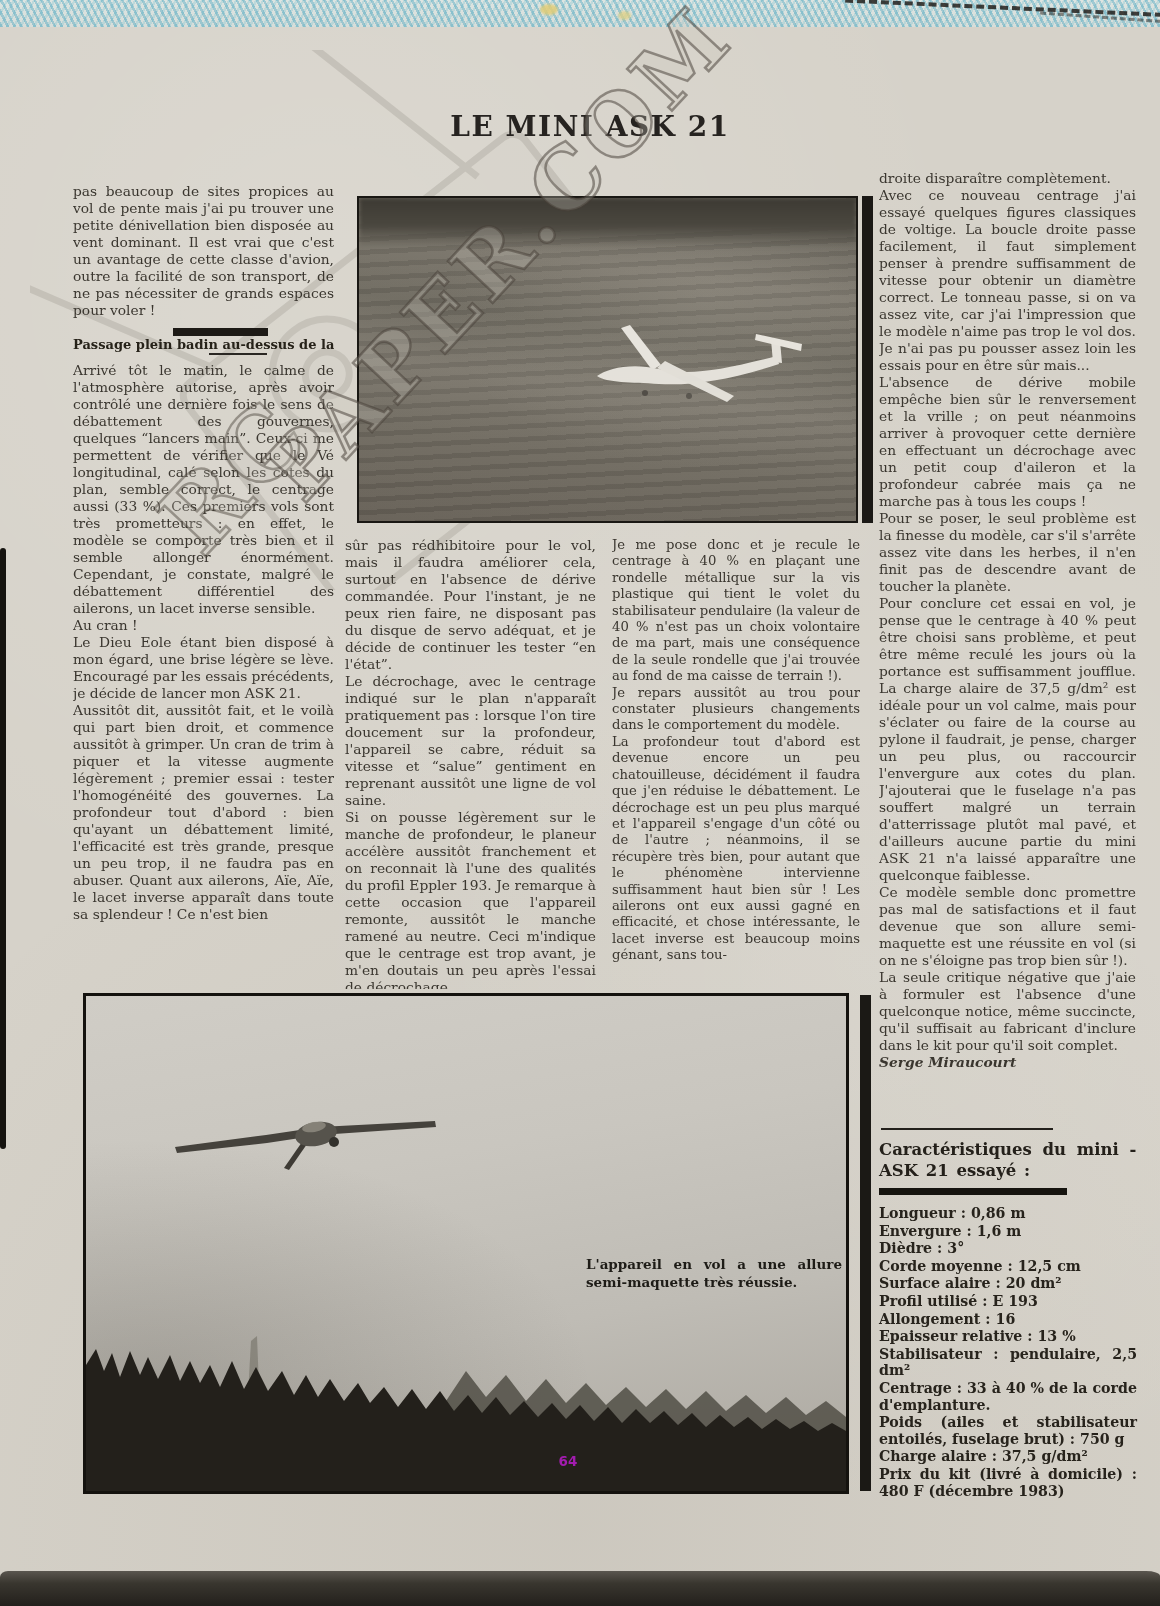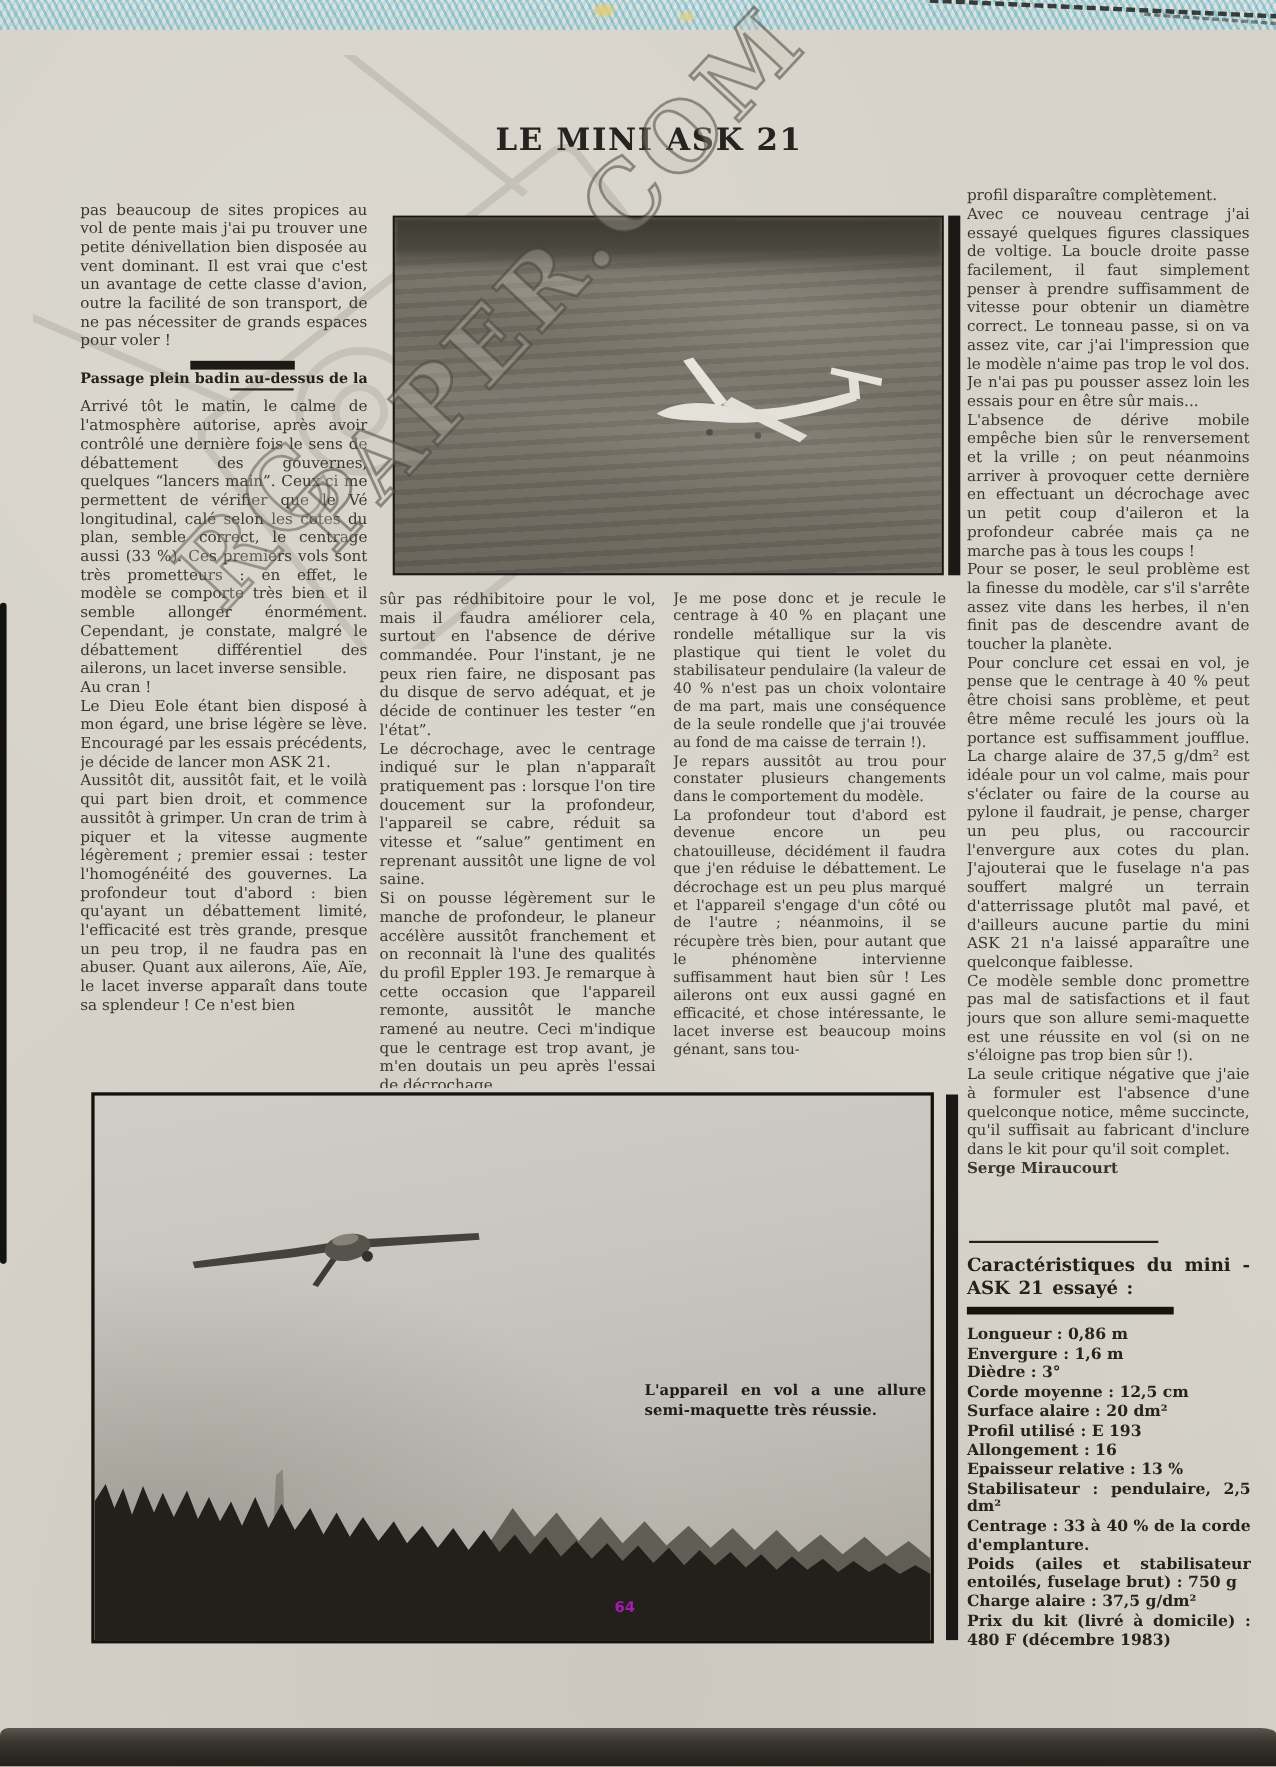--- a/index.html
+++ b/index.html
@@ -19,21 +19,21 @@
     left:300px;top:110px;width:580px;text-align:center;
     font-size:28px;font-weight:bold;letter-spacing:1.5px;color:#262320;
   }
   
   .col{position:absolute;text-align:justify;font-size:13.8px;line-height:17px;overflow:hidden;color:#3a362f;}
   .col p{margin:0;}
   #col1{left:73px;top:183px;width:261px;height:806px;}
   #col2{left:345px;top:537px;width:251px;height:452px;}
   #col3{left:612px;top:537px;width:248px;height:452px;font-size:13.2px;line-height:16.4px;}
   #col4{left:879px;top:170px;width:257px;height:952px;}
-  .author{font-weight:bold;}
+  .author{font-weight:bold;font-style:italic;}
   
   .capblock{margin-top:9px;margin-bottom:7px;}
   .rule-thick1{width:95px;height:8px;background:#1d1a16;margin-left:100px;}
   .photo-cap{font-weight:bold;font-size:13px;white-space:nowrap;margin:5px 0 3px 14px;color:#262219;}
   .rule-thin1{width:58px;height:2px;background:#2a2723;margin-left:136px;}
   
   #photo-top{
     left:357px;top:196px;width:501px;height:327px;border:2px solid #191713;box-sizing:border-box;overflow:hidden;
     background:
       repeating-linear-gradient(177deg, rgba(35,33,29,0.10) 0 5px, rgba(150,145,134,0.10) 5px 13px),
@@ -151,26 +151,26 @@
   <p>Si on pousse légèrement sur le manche de profondeur, le planeur accélère aussitôt franchement et on reconnait là l'une des qualités du profil Eppler 193. Je remarque à cette occasion que l'appareil remonte, aussitôt le manche ramené au neutre. Ceci m'indique que le centrage est trop avant, je m'en doutais un peu après l'essai de décrochage.</p>
 </div>
 
 <div class="col" id="col3">
   <p>Je me pose donc et je recule le centrage à 40 % en plaçant une rondelle métallique sur la vis plastique qui tient le volet du stabilisateur pendulaire (la valeur de 40 % n'est pas un choix volontaire de ma part, mais une conséquence de la seule rondelle que j'ai trouvée au fond de ma caisse de terrain !).</p>
   <p>Je repars aussitôt au trou pour constater plusieurs changements dans le comportement du modèle.</p>
   <p>La profondeur tout d'abord est devenue encore un peu chatouilleuse, décidément il faudra que j'en réduise le débattement. Le décrochage est un peu plus marqué et l'appareil s'engage d'un côté ou de l'autre ; néanmoins, il se récupère très bien, pour autant que le phénomène intervienne suffisamment haut bien sûr ! Les ailerons ont eux aussi gagné en efficacité, et chose intéressante, le lacet inverse est beaucoup moins génant, sans tou-</p>
 </div>
 
 <div class="col" id="col4">
-  <p>profil disparaître complètement.</p>
+  <p>droite disparaître complètement.</p>
   <p>Avec ce nouveau centrage j'ai essayé quelques figures classiques de voltige. La boucle droite passe facilement, il faut simplement penser à prendre suffisamment de vitesse pour obtenir un diamètre correct. Le tonneau passe, si on va assez vite, car j'ai l'impression que le modèle n'aime pas trop le vol dos. Je n'ai pas pu pousser assez loin les essais pour en être sûr mais...</p>
   <p>L'absence de dérive mobile empêche bien sûr le renversement et la vrille ; on peut néanmoins arriver à provoquer cette dernière en effectuant un décrochage avec un petit coup d'aileron et la profondeur cabrée mais ça ne marche pas à tous les coups !</p>
   <p>Pour se poser, le seul problème est la finesse du modèle, car s'il s'arrête assez vite dans les herbes, il n'en finit pas de descendre avant de toucher la planète.</p>
   <p>Pour conclure cet essai en vol, je pense que le centrage à 40 % peut être choisi sans problème, et peut être même reculé les jours où la portance est suffisamment joufflue. La charge alaire de 37,5 g/dm² est idéale pour un vol calme, mais pour s'éclater ou faire de la course au pylone il faudrait, je pense, charger un peu plus, ou raccourcir l'envergure aux cotes du plan. J'ajouterai que le fuselage n'a pas souffert malgré un terrain d'atterrissage plutôt mal pavé, et d'ailleurs aucune partie du mini ASK 21 n'a laissé apparaître une quelconque faiblesse.</p>
-  <p>Ce modèle semble donc promettre pas mal de satisfactions et il faut jours que son allure semi-maquette est une réussite en vol (si on ne s'éloigne pas trop bien sûr !).</p>
+  <p>Ce modèle semble donc promettre pas mal de satisfactions et il faut devenue que son allure semi-maquette est une réussite en vol (si on ne s'éloigne pas trop bien sûr !).</p>
   <p>La seule critique négative que j'aie à formuler est l'absence d'une quelconque notice, même succincte, qu'il suffisait au fabricant d'inclure dans le kit pour qu'il soit complet.</p>
   <p class="author">Serge Miraucourt</p>
 </div>
 
 <div class="abs" id="photo-bottom">
   <svg width="760" height="495" viewBox="0 0 760 495">
 
     <g>
       <path d="M89,151 L180,139 L234,131 L349,125 L350,131 L234,139 L181,147 L91,157 Z" fill="#45423c"></path>
       <path d="M221,148 L203,174 L198,172 L216,146 Z" fill="#3e3b35"></path>

